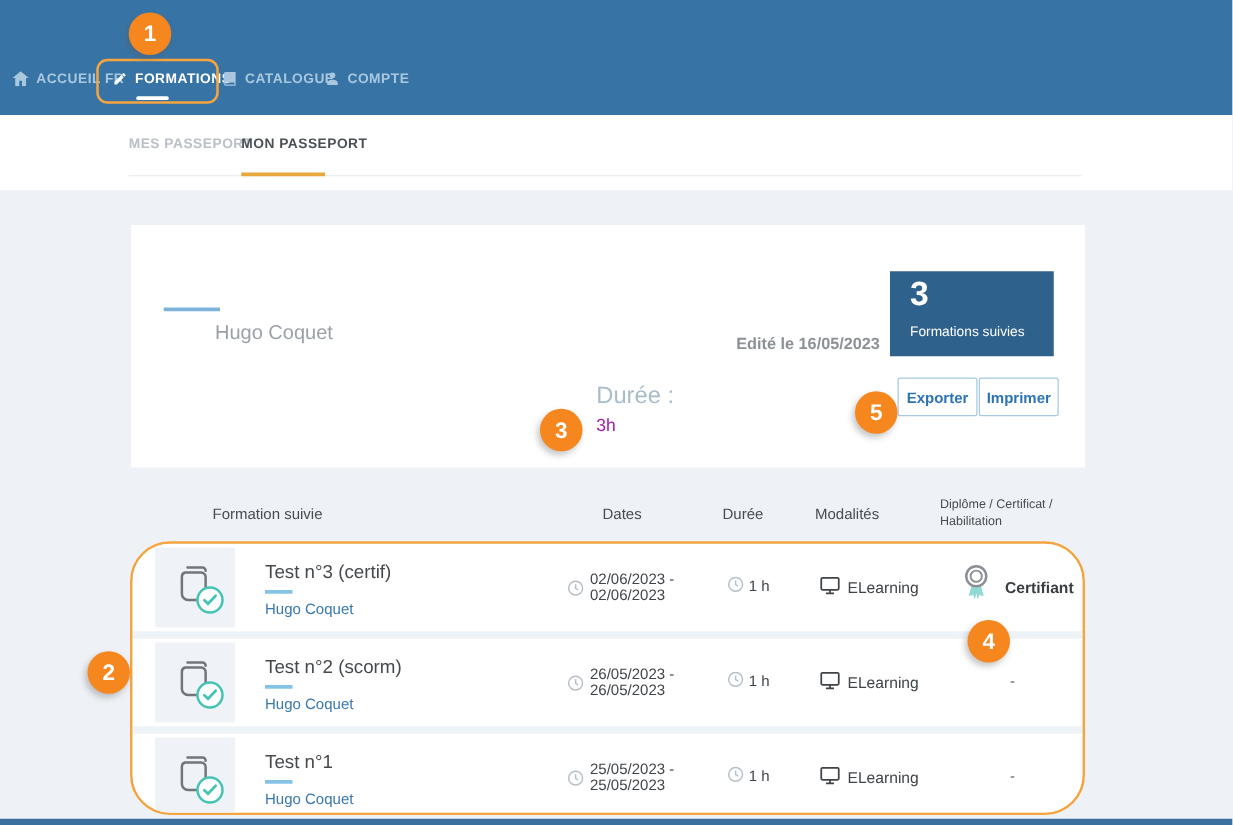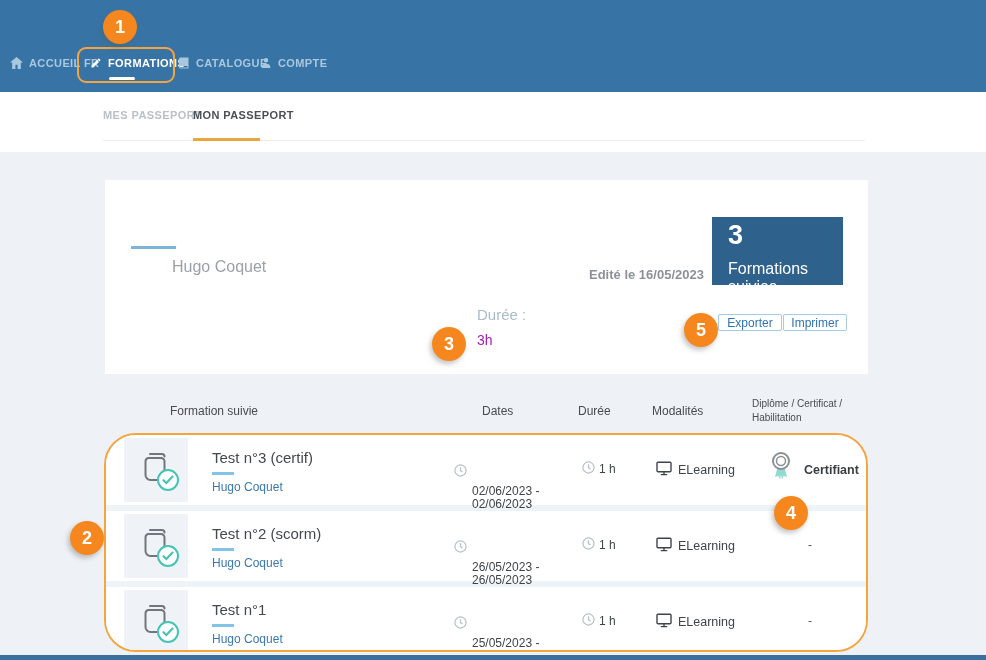--- a/index.html
+++ b/index.html
@@ -37,27 +37,27 @@
   .header-card { position:absolute; left:105px; top:180px; width:763px; height:194px; background:#ffffff; }
   .page-title {
     position:absolute; left:25px; top:16px;
     font-family:"Liberation Serif", serif; font-size:29px; font-weight:600; color:#2b5e8d;
   }
   .title-accent { position:absolute; left:26px; top:66px; width:45px; height:3px; background:#7db4da; }
   .header-user { position:absolute; left:67px; top:78px; font-size:16px; color:#9aa1a8; }
   .edited { position:absolute; left:484px; top:87px; font-size:13px; font-weight:bold; color:#8b9197; }
   .stats-card { position:absolute; left:607px; top:37px; width:131px; height:68px; background:#2e618c; }
   .stats-value { position:absolute; left:16px; top:3px; font-size:27px; font-weight:bold; color:#ffffff; }
-  .stats-label { position:absolute; left:16px; top:43px; font-size:16px; color:#ffffff; }
-  .duration-label { position:absolute; left:372px; top:126px; font-size:15px; color:#a9bcca; }
+  .stats-label { position:absolute; left:16px; top:43px; font-size:11px; color:#ffffff; }
+  .duration-label { position:absolute; left:372px; top:126px; font-size:19px; color:#a9bcca; }
   .duration-value { position:absolute; left:372px; top:152px; font-size:14px; font-weight:500; color:#a21caf; }
   .btn {
-    position:absolute; top:134px; width:64px; height:17px;
+    position:absolute; top:122px; width:64px; height:31px;
     background:#ffffff; border:1px solid #a6c9e4; border-radius:2px;
-    color:#2e74b5; font-size:12px; font-weight:normal; font-family:"Liberation Sans",sans-serif;
+    color:#2e74b5; font-size:12px; font-weight:bold; font-family:"Liberation Sans",sans-serif;
     cursor:pointer;
   }
   .btn-export { left:613px; }
   .btn-print  { left:678px; }
 
   
   .th { position:absolute; top:404px; font-size:12px; color:#484c50; }
   .th-formation { left:170px; }
   .th-dates { left:482px; }
   .th-duree { left:578px; }
@@ -75,21 +75,21 @@
   .icon-box .book { position:absolute; left:13px; top:11px; }
   .icon-box .check {
     position:absolute; left:33px; top:31px; width:22px; height:22px;
     background:#ffffff; border:2px solid #46c3b4; border-radius:50%;
     display:flex; align-items:center; justify-content:center;
   }
   .row-title { position:absolute; left:106px; top:14px; font-size:15px; color:#45494d; }
   .row-bar { position:absolute; left:106px; top:37px; width:22px; height:3px; background:#85c3e6; }
   .row-author { position:absolute; left:106px; top:45px; font-size:12px; color:#3a79ae; cursor:pointer; }
   .cell-date-icon { position:absolute; left:348px; top:29px; }
-  .cell-dates { position:absolute; left:366px; top:22px; font-size:12px; line-height:13px; color:#3f4449;margin-top:28px; }
+  .cell-dates { position:absolute; left:366px; top:22px; font-size:12px; line-height:13px; color:#3f4449; }
   .cell-dur-icon { position:absolute; left:476px; top:26px; }
   .cell-duration { position:absolute; left:493px; top:27px; font-size:12px; color:#3f4449; }
   .cell-mod-icon { position:absolute; left:550px; top:26px; }
   .cell-modality { position:absolute; left:572px; top:28px; font-size:12.5px; color:#3f4449; }
   .cell-medal { position:absolute; left:661px; top:15px; }
   .cell-diploma { position:absolute; left:698px; top:28px; font-size:12.5px; font-weight:600; color:#3a3e42; }
   .cell-dash { position:absolute; left:702px; top:27px; font-size:12px; color:#55595d; }
 
   
   .abadge {

